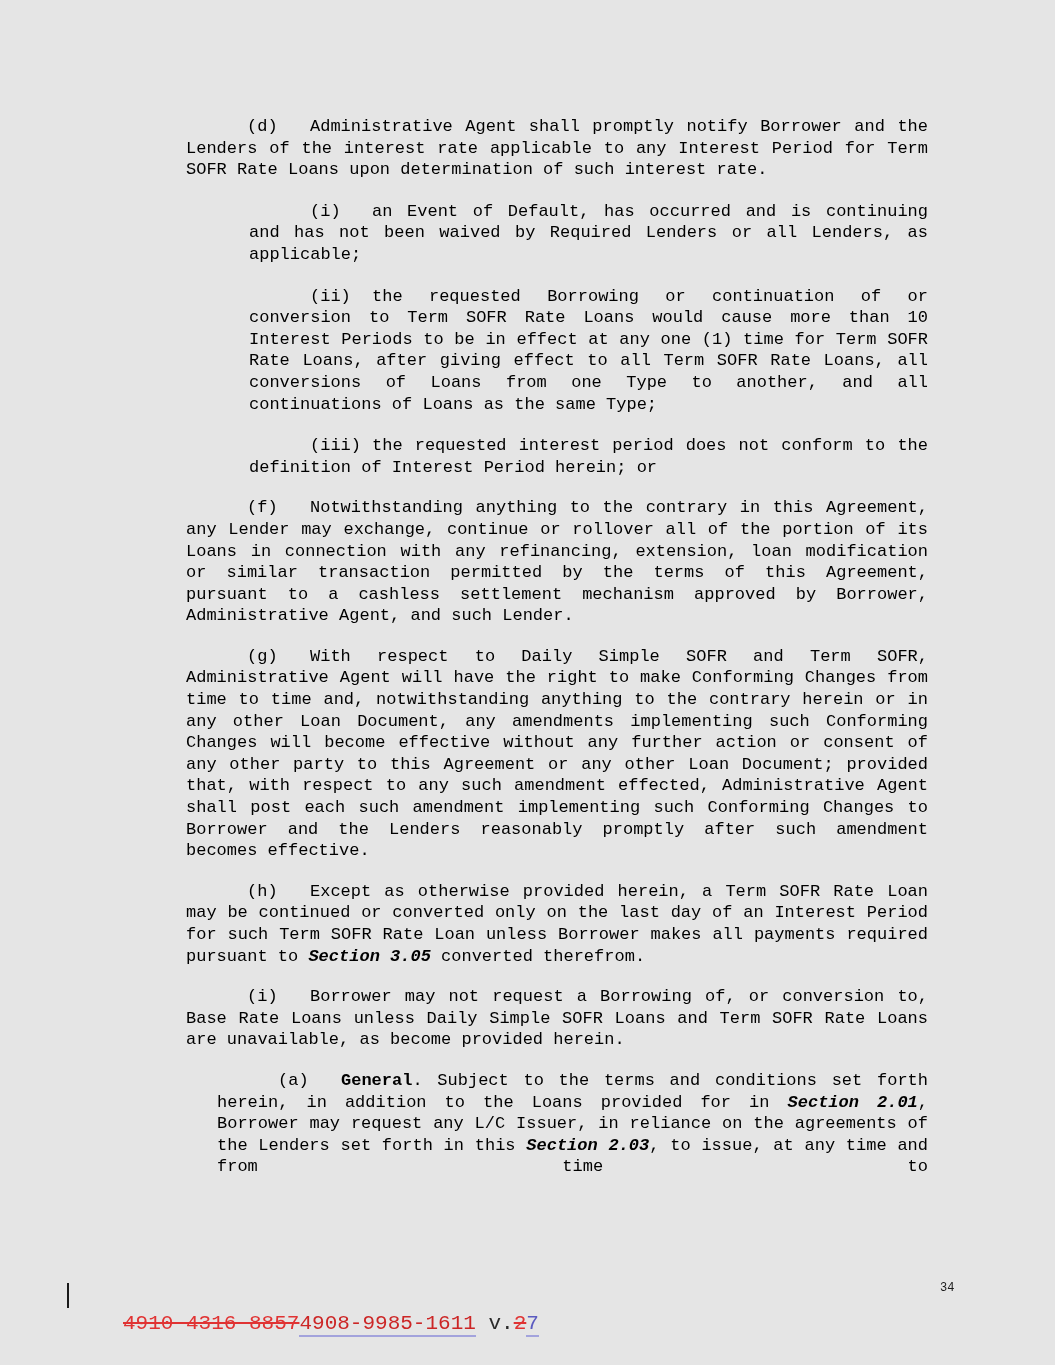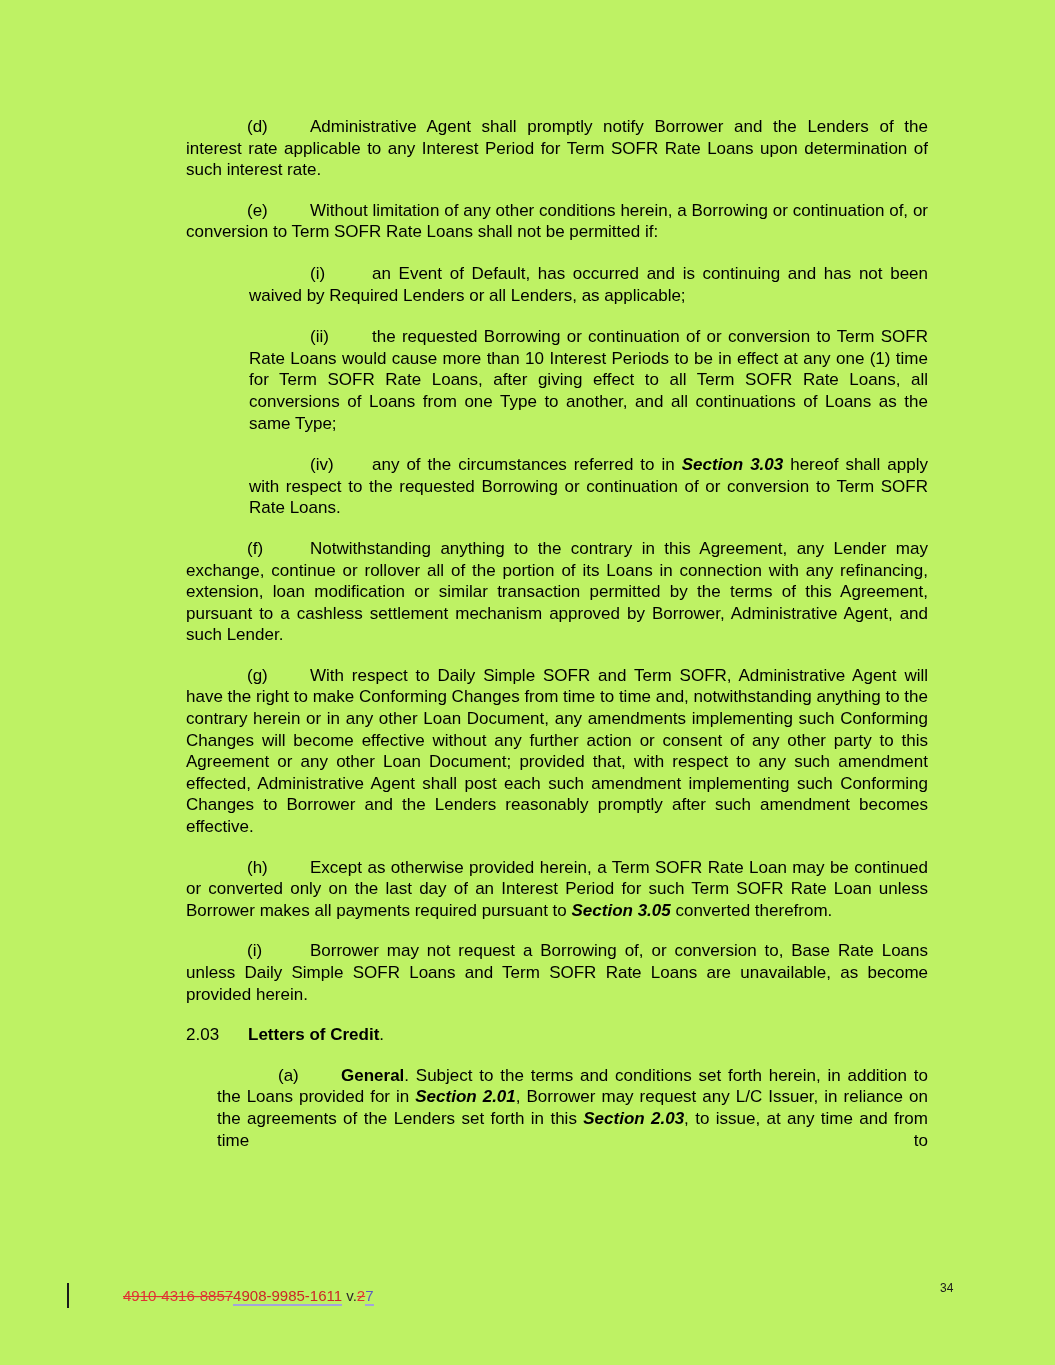--- a/index.html
+++ b/index.html
@@ -4,22 +4,22 @@
 <style>
   html, body {
     margin: 0;
     padding: 0;
     background: #ffffff;
   }
   .page {
     position: relative;
     width: 1055px;
     height: 1365px;
-    background: #bef264;
-    font-family: Liberation Sans, sans-serif;
+    background: #e5e5e5;
+    font-family: Liberation Mono, monospace;
     color: #000000;
     overflow: hidden;
   }
   .content {
     position: absolute;
     left: 186px;
     top: 116px;
     width: 742px;
     font-size: 17px;
     line-height: 21.6px;
@@ -66,22 +66,22 @@
     position: absolute;
     left: 67px;
     top: 1283px;
     width: 2px;
     height: 25px;
     background: #1a1a1a;
   }
   .doc-id {
     position: absolute;
     left: 123px;
-    top: 1286px;
-    font-size: 15px;
+    top: 1314px;
+    font-size: 21px;
     line-height: 19px;
     white-space: nowrap;
   }
   .del {
     color: #e03333;
     text-decoration: line-through;
     text-decoration-color: #e03333;
   }
   .ins-red {
     color: #cc2626;
@@ -104,38 +104,36 @@
 </style>
 </head>
 <body>
 
 <div class="page">
 
   <div class="content">
 
     <p class="main"><span class="lbl">(d)</span><span>Administrative Agent shall promptly notify Borrower and the Lenders of the interest rate applicable to any Interest Period for Term SOFR Rate Loans upon determination of such interest rate.</span></p>
 
-    <p class="main"><span class="lbl">(e)</span><span>Without limitation of any other conditions herein, a Borrowing or continuation of, or conversion to Term SOFR Rate Loans shall not be permitted if:</span></p>
 
     <p class="sub"><span class="lbl-sub">(i)</span><span>an Event of Default, has occurred and is continuing and has not been waived by Required Lenders or all Lenders, as applicable;</span></p>
 
     <p class="sub"><span class="lbl-sub">(ii)</span><span>the requested Borrowing or continuation of or conversion to Term SOFR Rate Loans would cause more than 10 Interest Periods to be in effect at any one (1) time for Term SOFR Rate Loans, after giving effect to all Term SOFR Rate Loans, all conversions of Loans from one Type to another, and all continuations of Loans as the same Type;</span></p>
 
+    <p class="sub"><span class="lbl-sub">(iii)</span><span>the requested interest period does not conform to the definition of Interest Period herein; or</span></p>
 
-    <p class="sub"><span class="lbl-sub">(iv)</span><span>any of the circumstances referred to in </span><span class="bi">Section 3.03</span><span> hereof shall apply with respect to the requested Borrowing or continuation of or conversion to Term SOFR Rate Loans.</span></p>
 
     <p class="main"><span class="lbl">(f)</span><span>Notwithstanding anything to the contrary in this Agreement, any Lender may exchange, continue or rollover all of the portion of its Loans in connection with any refinancing, extension, loan modification or similar transaction permitted by the terms of this Agreement, pursuant to a cashless settlement mechanism approved by Borrower, Administrative Agent, and such Lender.</span></p>
 
     <p class="main"><span class="lbl">(g)</span><span>With respect to Daily Simple SOFR and Term SOFR, Administrative Agent will have the right to make Conforming Changes from time to time and, notwithstanding anything to the contrary herein or in any other Loan Document, any amendments implementing such Conforming Changes will become effective without any further action or consent of any other party to this Agreement or any other Loan Document; provided that, with respect to any such amendment effected, Administrative Agent shall post each such amendment implementing such Conforming Changes to Borrower and the Lenders reasonably promptly after such amendment becomes effective.</span></p>
 
     <p class="main"><span class="lbl">(h)</span><span>Except as otherwise provided herein, a Term SOFR Rate Loan may be continued or converted only on the last day of an Interest Period for such Term SOFR Rate Loan unless Borrower makes all payments required pursuant to </span><span class="bi">Section 3.05</span><span> converted therefrom.</span></p>
 
     <p class="main"><span class="lbl">(i)</span><span>Borrower may not request a Borrowing of, or conversion to, Base Rate Loans unless Daily Simple SOFR Loans and Term SOFR Rate Loans are unavailable, as become provided herein.</span></p>
 
-    <p class="heading"><span class="lbl-head">2.03</span><span class="b">Letters of Credit</span><span>.</span></p>
 
     <p class="main last"><span class="lbl">(a)</span><span class="b">General</span><span>. Subject to the terms and conditions set forth herein, in addition to the Loans provided for in </span><span class="bi">Section 2.01</span><span>, Borrower may request any L/C Issuer, in reliance on the agreements of the Lenders set forth in this </span><span class="bi">Section 2.03</span><span>, to issue, at any time and from time to</span></p>
 
   </div>
 
   <div class="change-bar"></div>
 
   <div class="doc-id"><span class="del">4910-4316-8857</span><span class="ins-red">4908-9985-1611</span><span class="ver-prefix"> v.</span><span class="del">2</span><span class="ins-blue">7</span></div>
 
   <div class="page-number">34</div>

